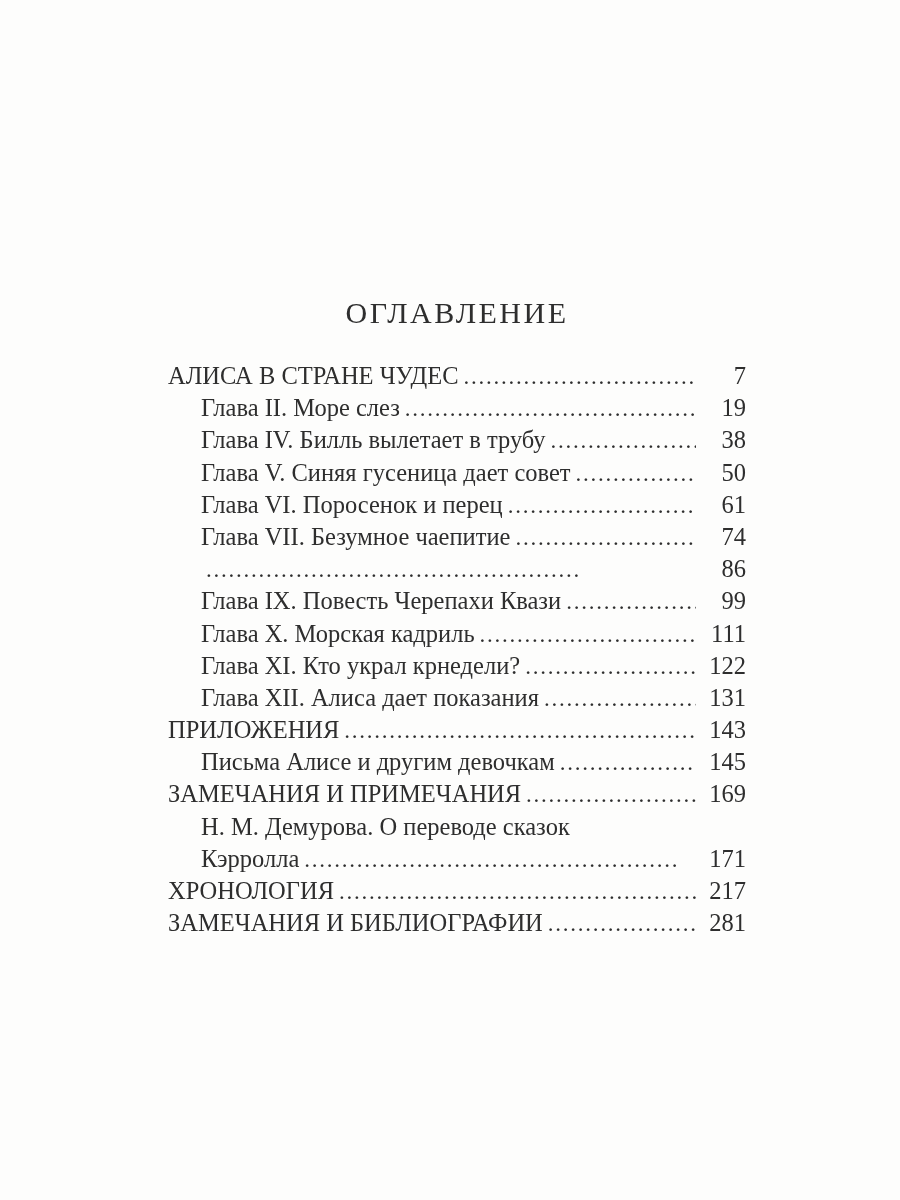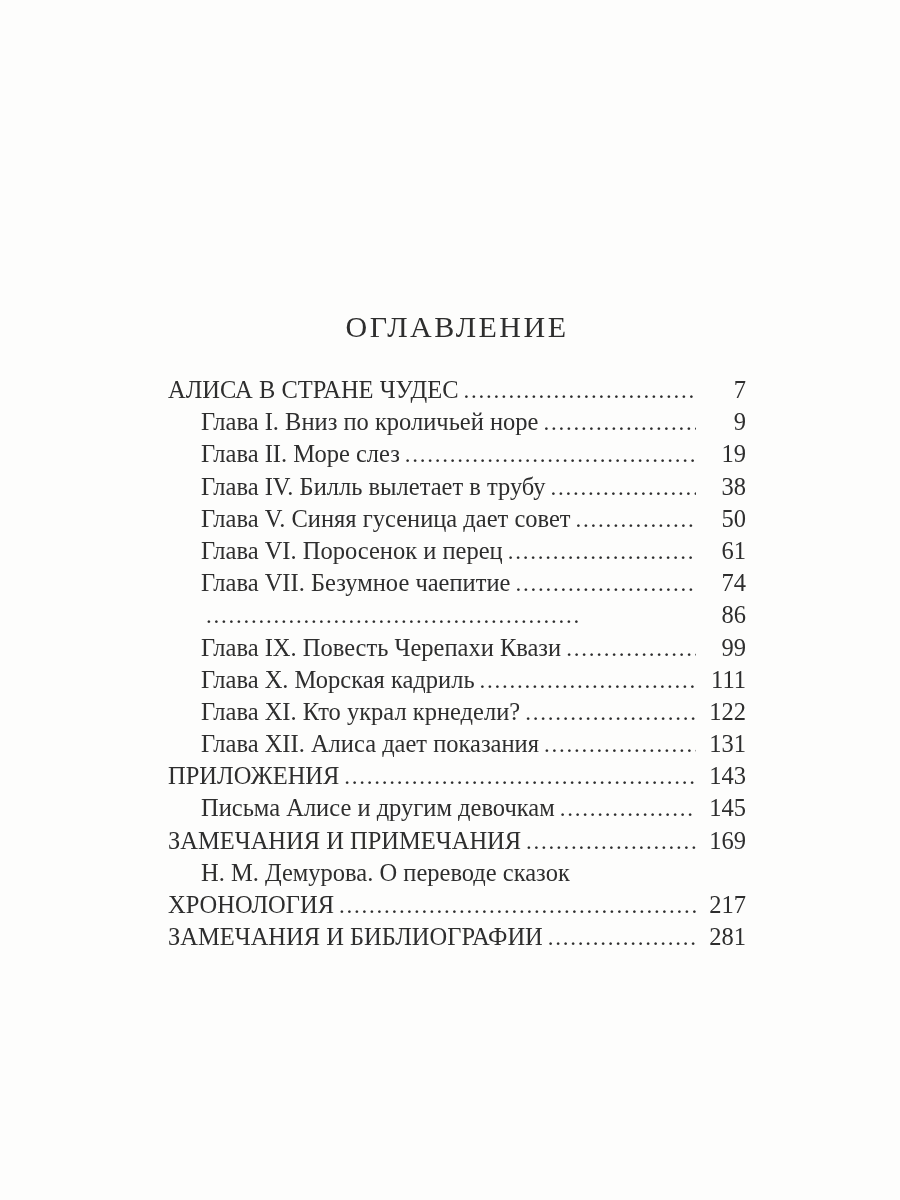--- a/index.html
+++ b/index.html
@@ -10,21 +10,21 @@
     width: 900px;
     height: 1200px;
     background: #fdfdfc;
     font-family: "Liberation Serif", "DejaVu Serif", serif;
     color: #2e2e2e;
     overflow: hidden;
   }
   .toc-block {
     position: absolute;
     left: 168px;
-    top: 310px;
+    top: 296px;
     width: 578px;
     font-family: Liberation Serif, serif;
   }
   .toc-title {
     text-align: center;
     font-size: 30px;
     letter-spacing: 2.5px;
     line-height: 34px;
     margin-bottom: 32px;
     font-weight: 500;
@@ -61,25 +61,20 @@
 </head>
 <body>
 
 <div class="toc-block">
   <div class="toc-title">ОГЛАВЛЕНИЕ</div>
   <div class="toc-list">
       <div class="row level-0">
     <span class="label">АЛИСА В СТРАНЕ ЧУДЕС</span>
     <span class="leader"></span>
     <span class="pagenum">7</span>
-  </div>
-      <div class="row level-1">
-    <span class="label">Глава I. Вниз по кроличьей норе</span>
-    <span class="leader"></span>
-    <span class="pagenum">9</span>
   </div>
       <div class="row level-1">
     <span class="label">Глава II. Море слез</span>
     <span class="leader"></span>
     <span class="pagenum">19</span>
   </div>
       <div class="row level-1">
     <span class="label">Глава IV. Билль вылетает в трубу</span>
     <span class="leader"></span>
     <span class="pagenum">38</span>
@@ -136,20 +131,25 @@
       <div class="row level-0">
     <span class="label">ЗАМЕЧАНИЯ И ПРИМЕЧАНИЯ</span>
     <span class="leader"></span>
     <span class="pagenum">169</span>
   </div>
       <div class="row level-1 no-page">
     <span class="label">Н. М. Демурова. О переводе сказок</span>
     <span class="leader"></span>
     <span class="pagenum"></span>
   </div>
+      <div class="row level-1">
+    <span class="label">Кэрролла</span>
+    <span class="leader"></span>
+    <span class="pagenum">171</span>
+  </div>
       <div class="row level-0">
     <span class="label">ХРОНОЛОГИЯ</span>
     <span class="leader"></span>
     <span class="pagenum">217</span>
   </div>
       <div class="row level-0">
     <span class="label">ЗАМЕЧАНИЯ И БИБЛИОГРАФИИ</span>
     <span class="leader"></span>
     <span class="pagenum">281</span>
   </div>

